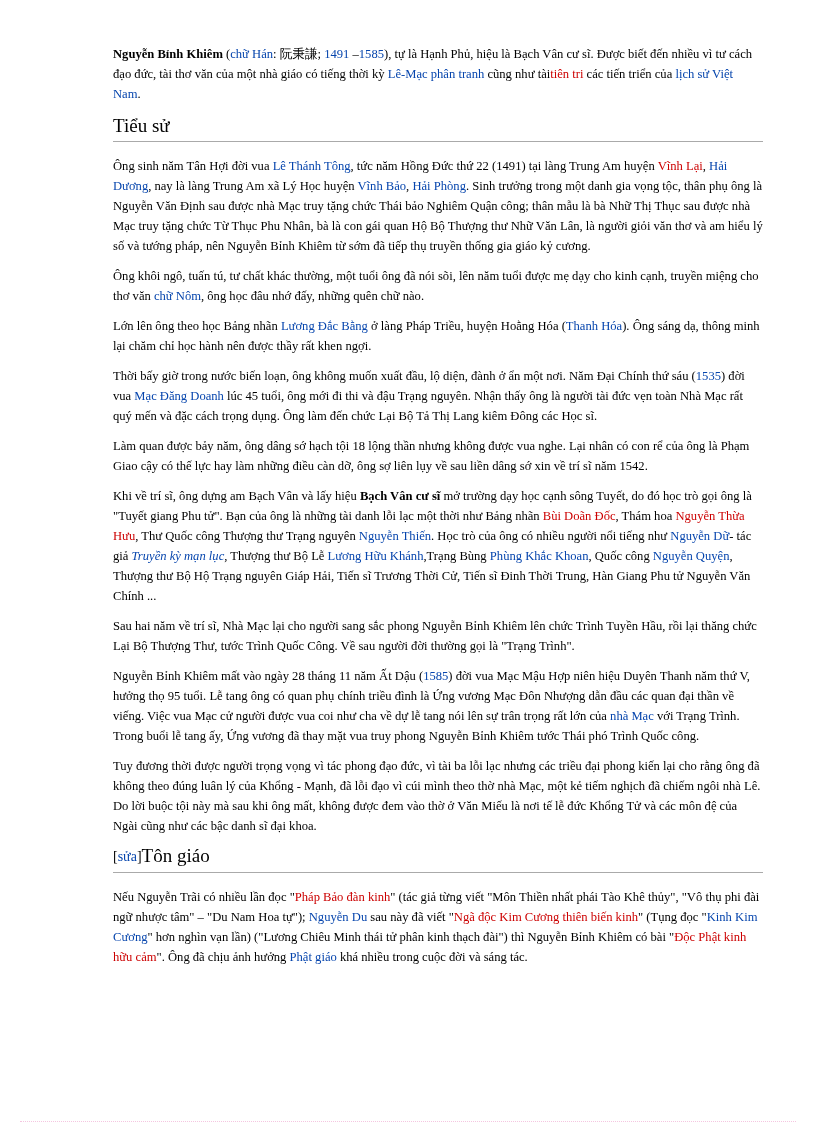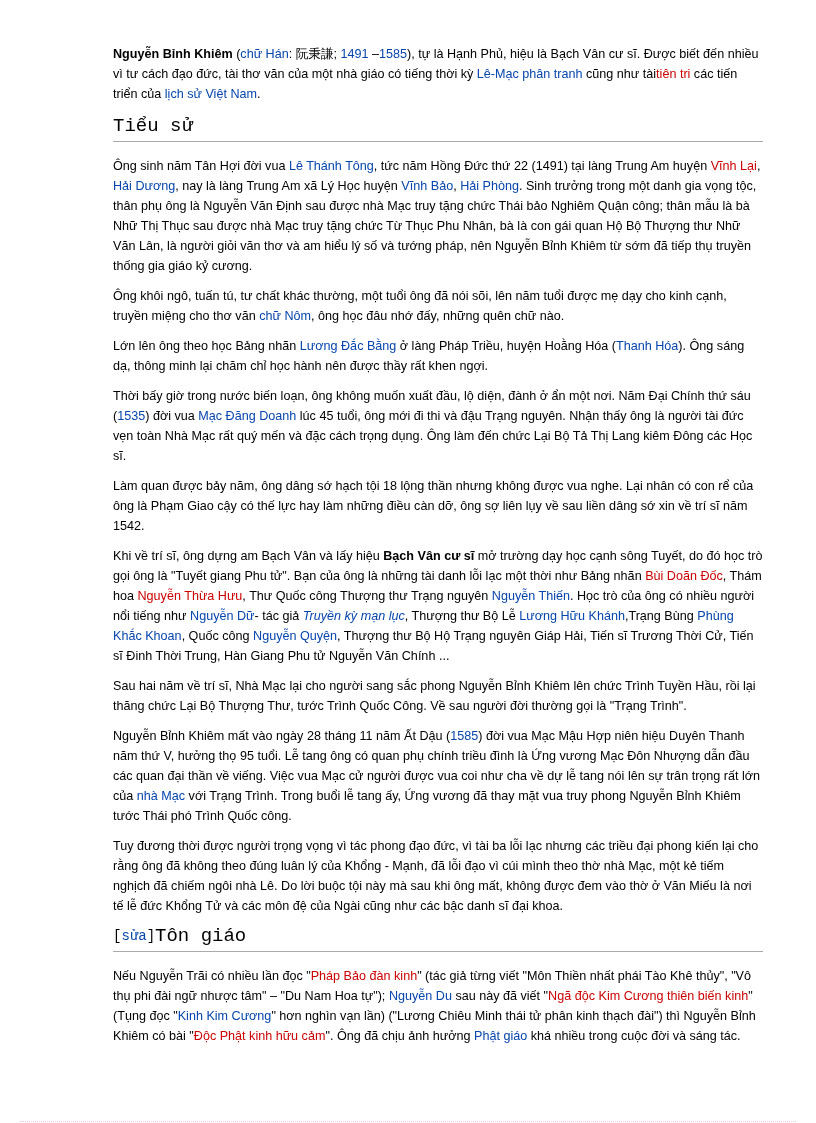--- a/index.html
+++ b/index.html
@@ -5,26 +5,26 @@
     html, body { margin: 0; padding: 0; background: #ffffff; }
     body {
       width: 816px; height: 1123px; position: relative; overflow: hidden;
       font-family: "Liberation Sans", "DejaVu Sans", sans-serif;
       color: #000000;
     }
     .content {
       position: absolute; left: 113px; top: 44px; width: 650px;
       font-size: 12.6px; line-height: 20px;
     }
-    p { margin: 0 0 10px 0; }
+    p { margin: 0 0 10px 0; font-family: Liberation Serif, serif; }
     a { text-decoration: none; }
     .lk { color: #0645ad; }
     .nw { color: #cc0000; }
     h2 {
-      font-family: Liberation Mono, monospace;
+      font-family: Liberation Serif, serif;
       font-weight: normal; font-size: 19px; line-height: 24px;
       margin: 0 0 14px 0; padding-bottom: 3px;
       border-bottom: 1px solid #aaaaaa;
     }
     h2.t1 { margin-top: 0px; }
     h2.t2 { margin-top: -2px; }
     .edit { font-size: 14px; color: #000; vertical-align: 1px; }
     .edit a { color: #0645ad; }
     .footer-line {
       position: absolute; left: 20px; right: 20px; top: 1121px;

